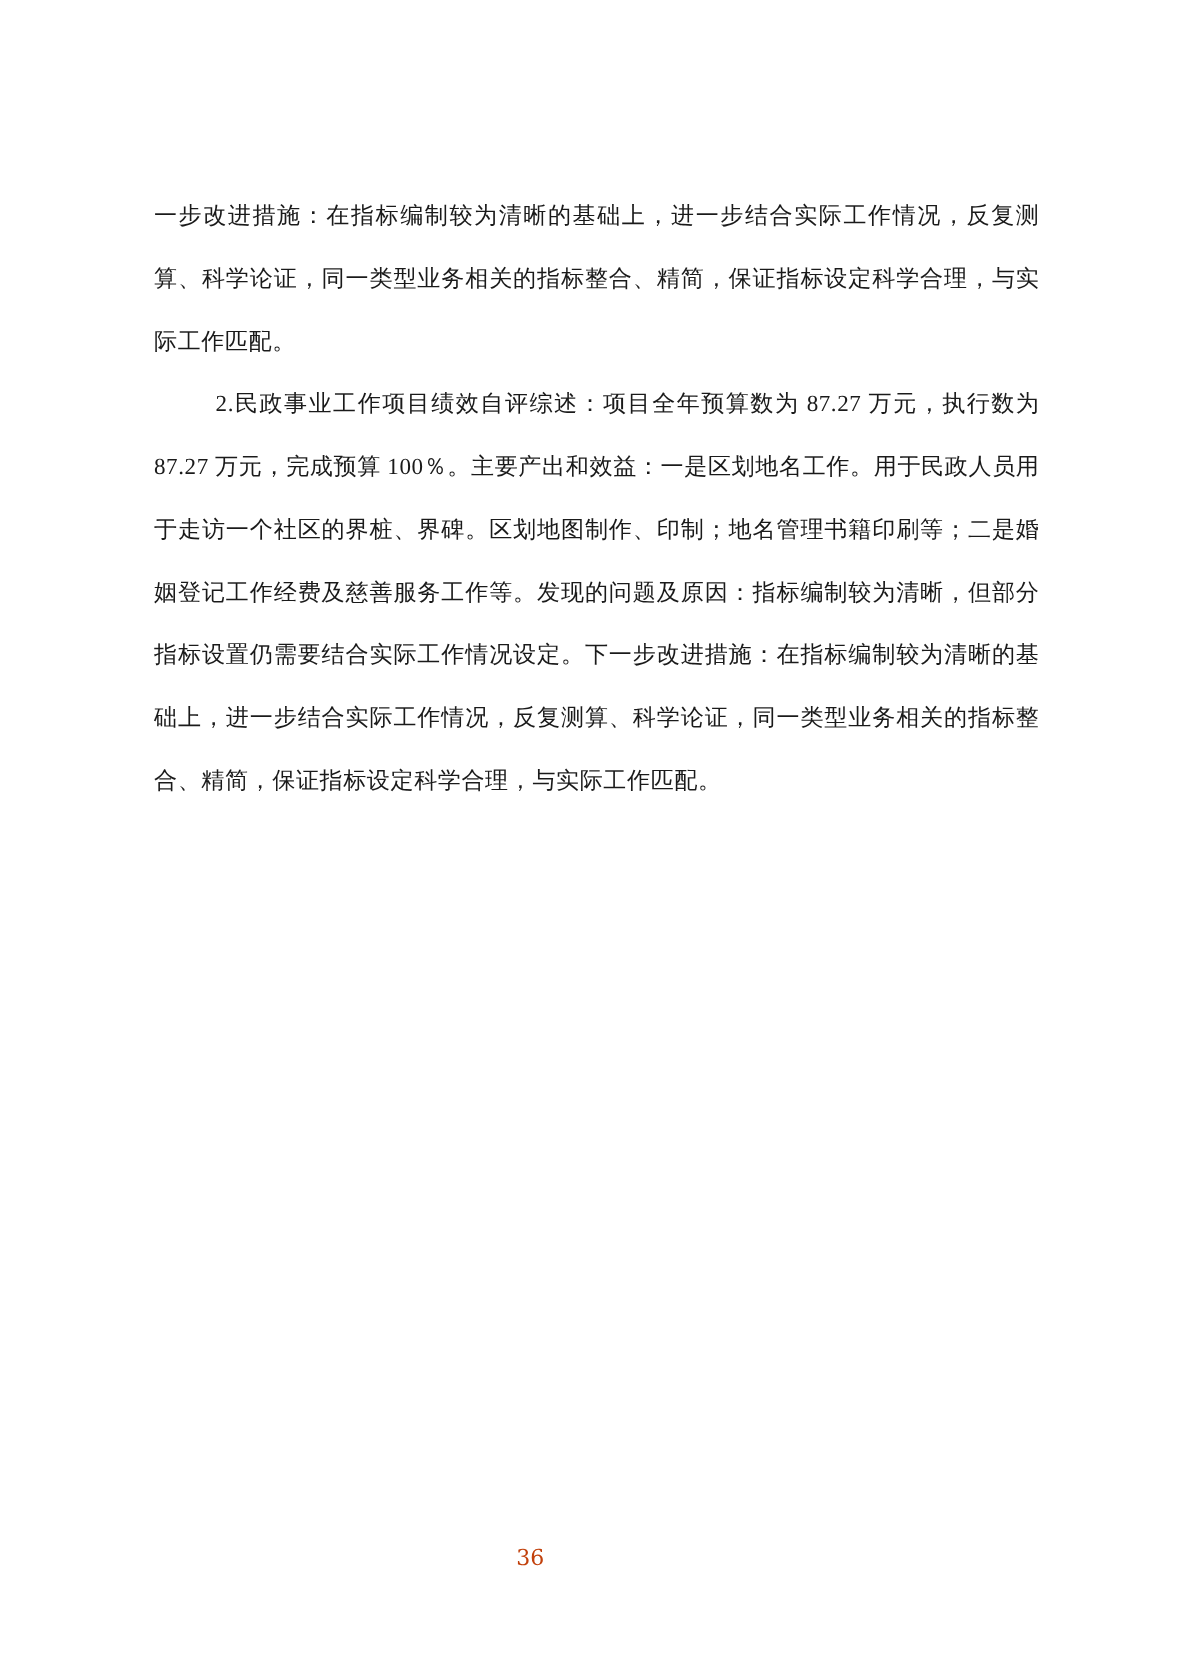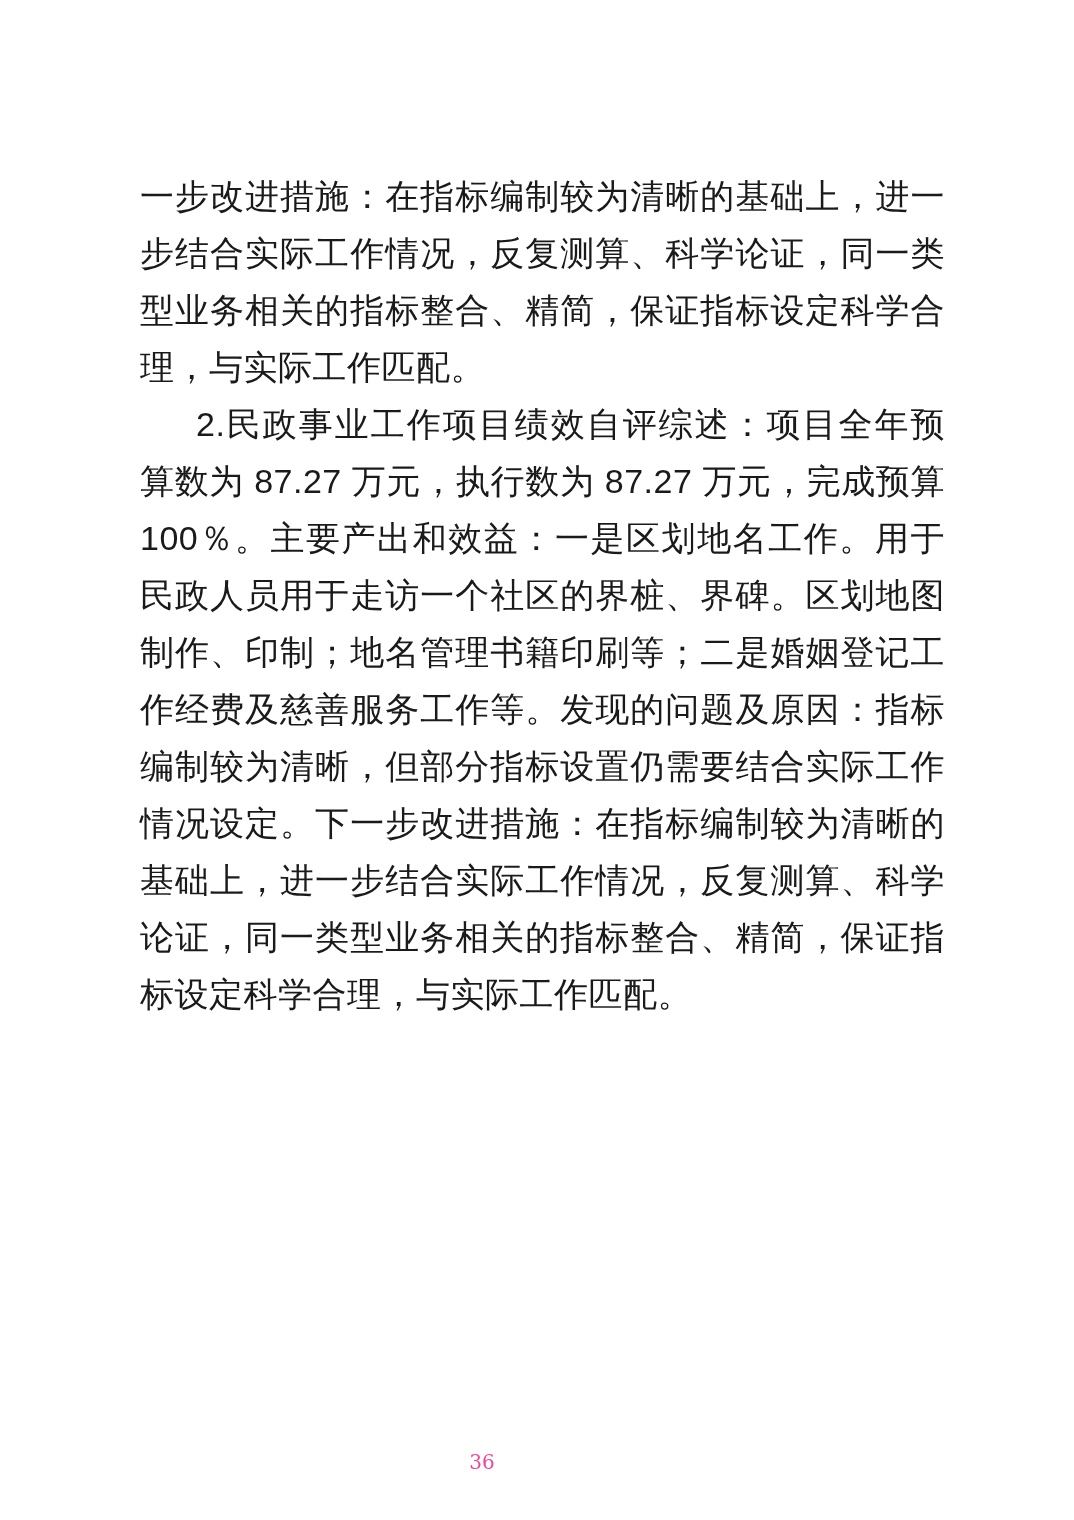--- a/index.html
+++ b/index.html
@@ -16,41 +16,41 @@
     box-sizing: border-box;
     overflow: hidden;
   }
   .content {
     position: absolute;
     left: 140px;
     top: 168px;
     width: 805px;
   }
   .para {
-    font-family: Liberation Sans, sans-serif;
-    font-size: 34px;
+    font-family: Liberation Serif, serif;
+    font-size: 21px;
     line-height: 57px;
     color: #1a1a1a;
     text-align: justify;
     text-justify: inter-ideograph;
     margin: 0;
     letter-spacing: 0.5px;
   }
   .para.indent {
     text-indent: 56px;
   }
   .footer {
     position: absolute;
     left: 0;
-    top: 1450px;
+    top: 1404px;
     width: 964px;
     text-align: center;
     font-family: "DejaVu Serif", "Liberation Serif", serif;
     font-size: 20px;
-    color: #ec4899;
+    color: #c2410c;
   }
 </style>
 </head>
 <body>
 
 <div class="page">
   <div class="content">
     <p class="para">一步改进措施：在指标编制较为清晰的基础上，进一步结合实际工作情况，反复测算、科学论证，同一类型业务相关的指标整合、精简，保证指标设定科学合理，与实际工作匹配。</p>
     <p class="para indent">2.民政事业工作项目绩效自评综述：项目全年预算数为 87.27 万元，执行数为 87.27 万元，完成预算 100％。主要产出和效益：一是区划地名工作。用于民政人员用于走访一个社区的界桩、界碑。区划地图制作、印制；地名管理书籍印刷等；二是婚姻登记工作经费及慈善服务工作等。发现的问题及原因：指标编制较为清晰，但部分指标设置仍需要结合实际工作情况设定。下一步改进措施：在指标编制较为清晰的基础上，进一步结合实际工作情况，反复测算、科学论证，同一类型业务相关的指标整合、精简，保证指标设定科学合理，与实际工作匹配。</p>
   </div>

